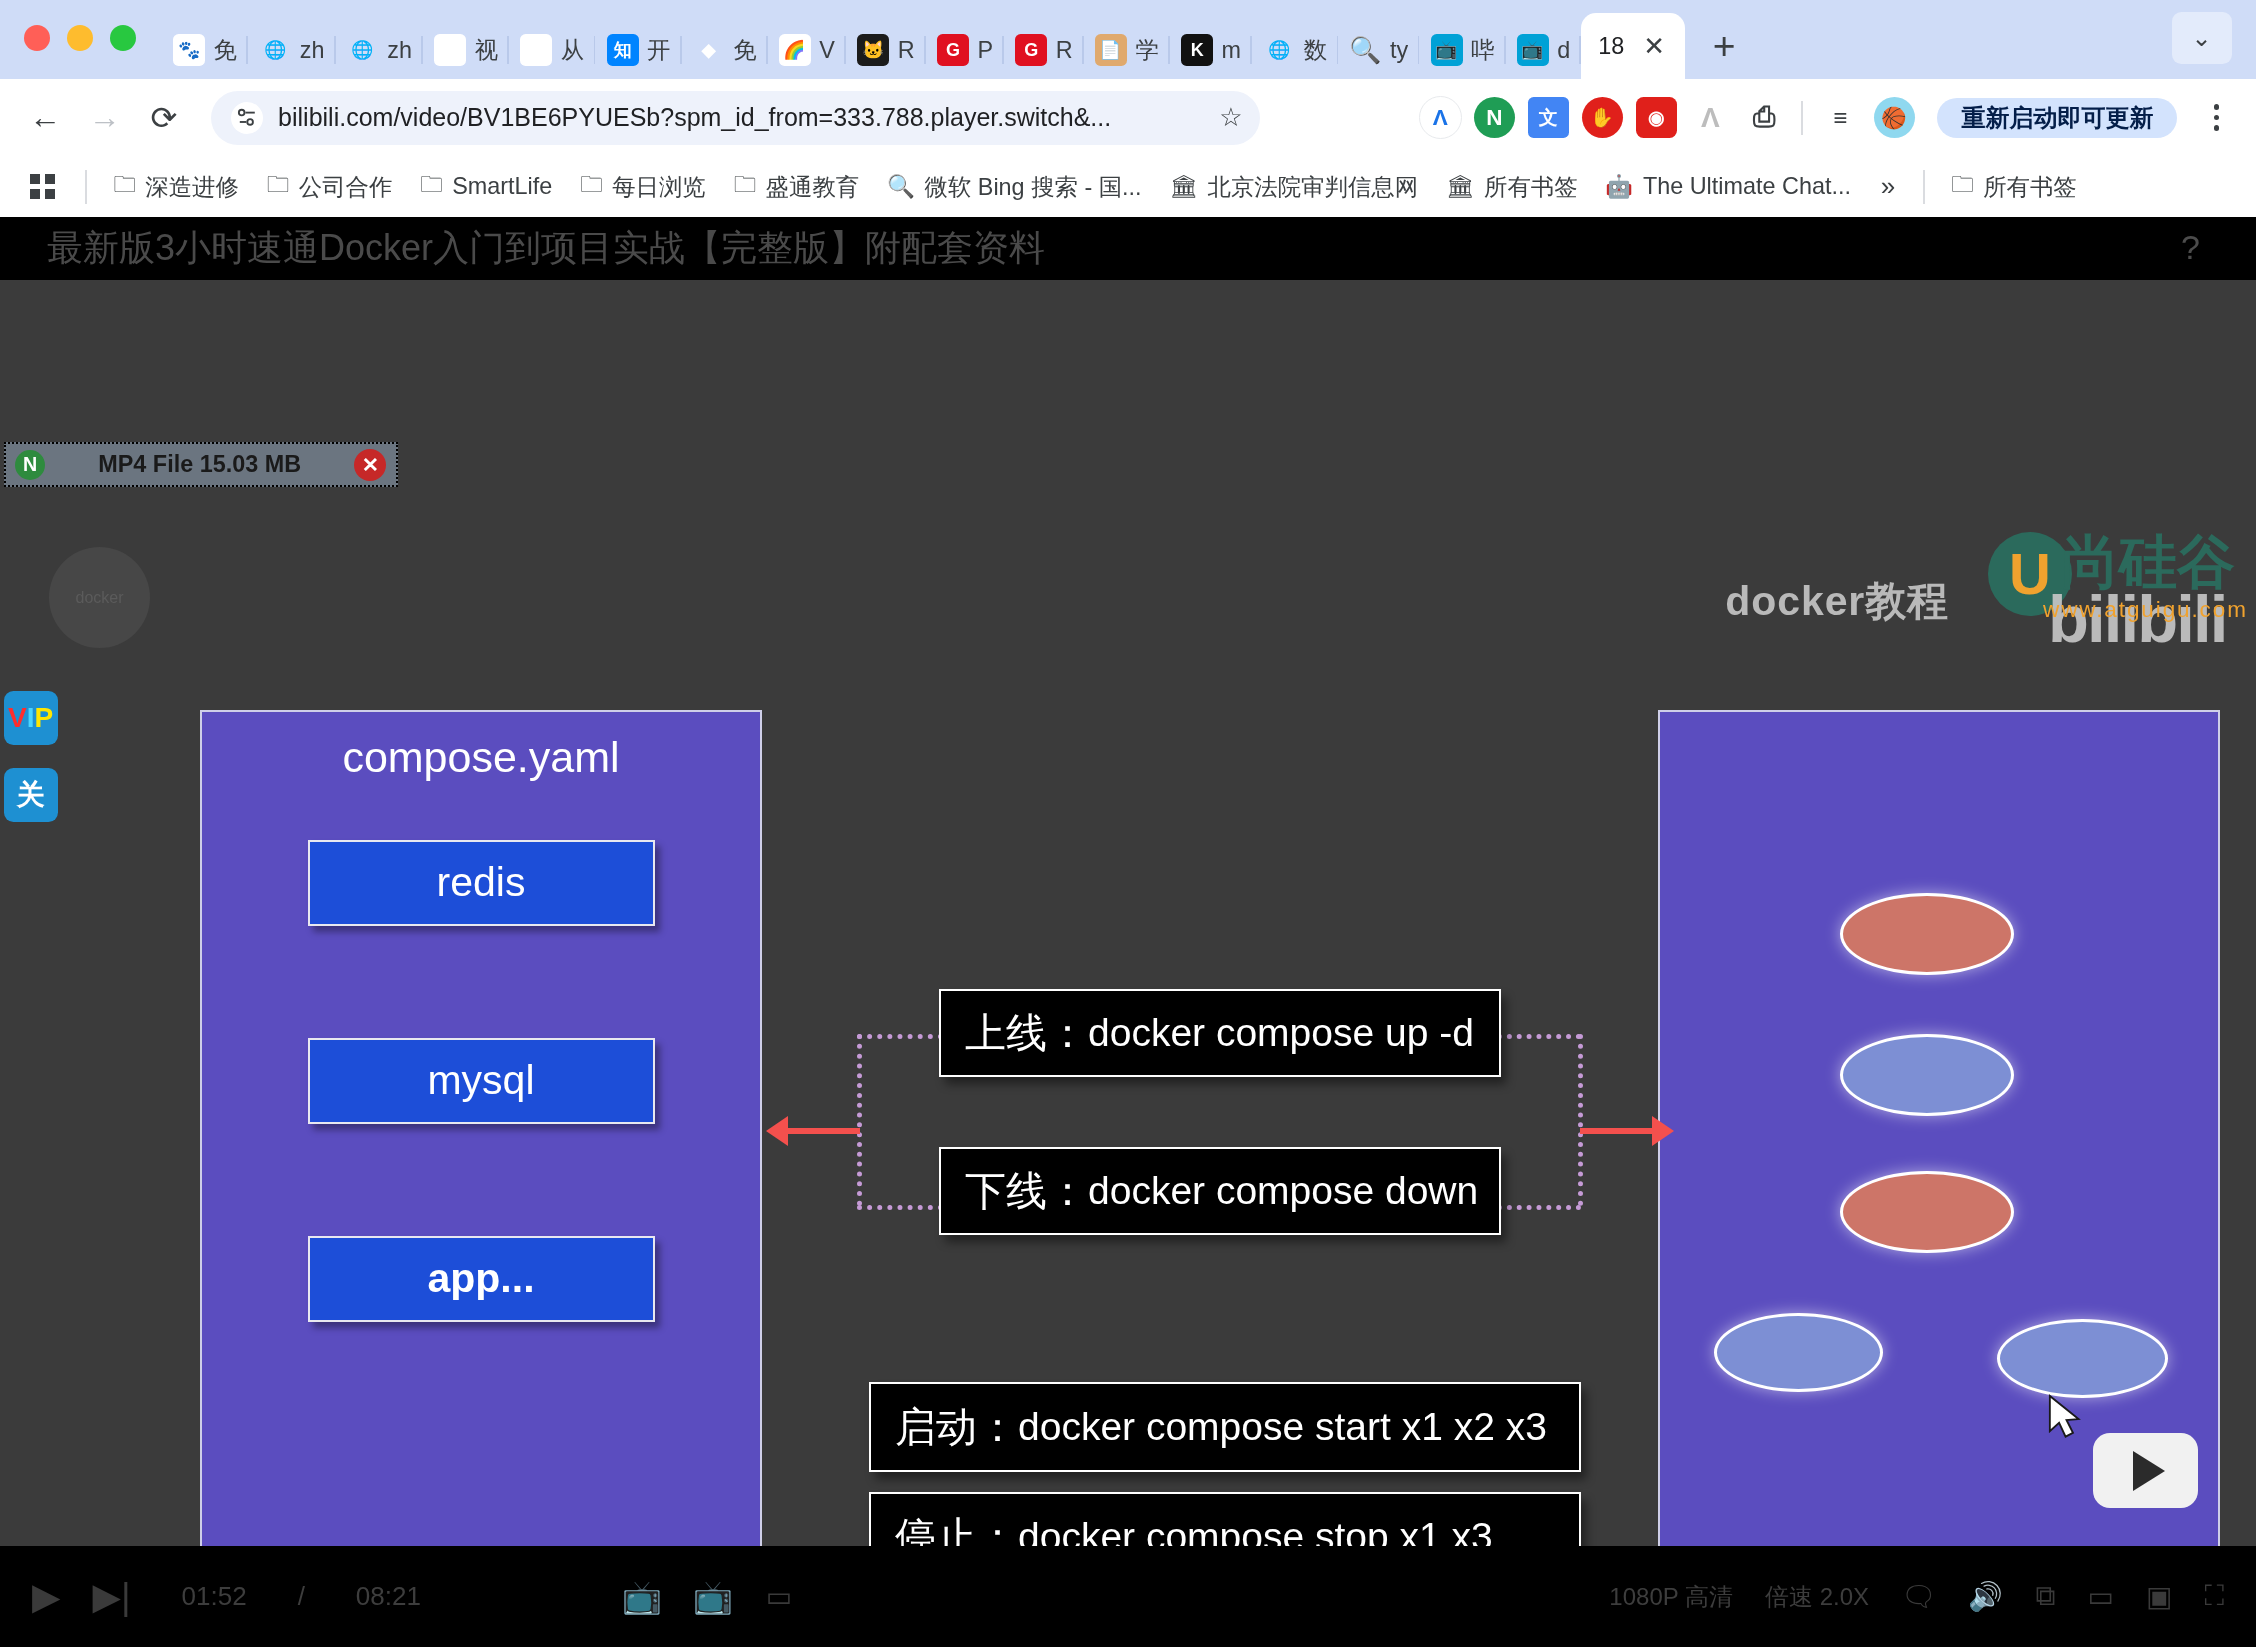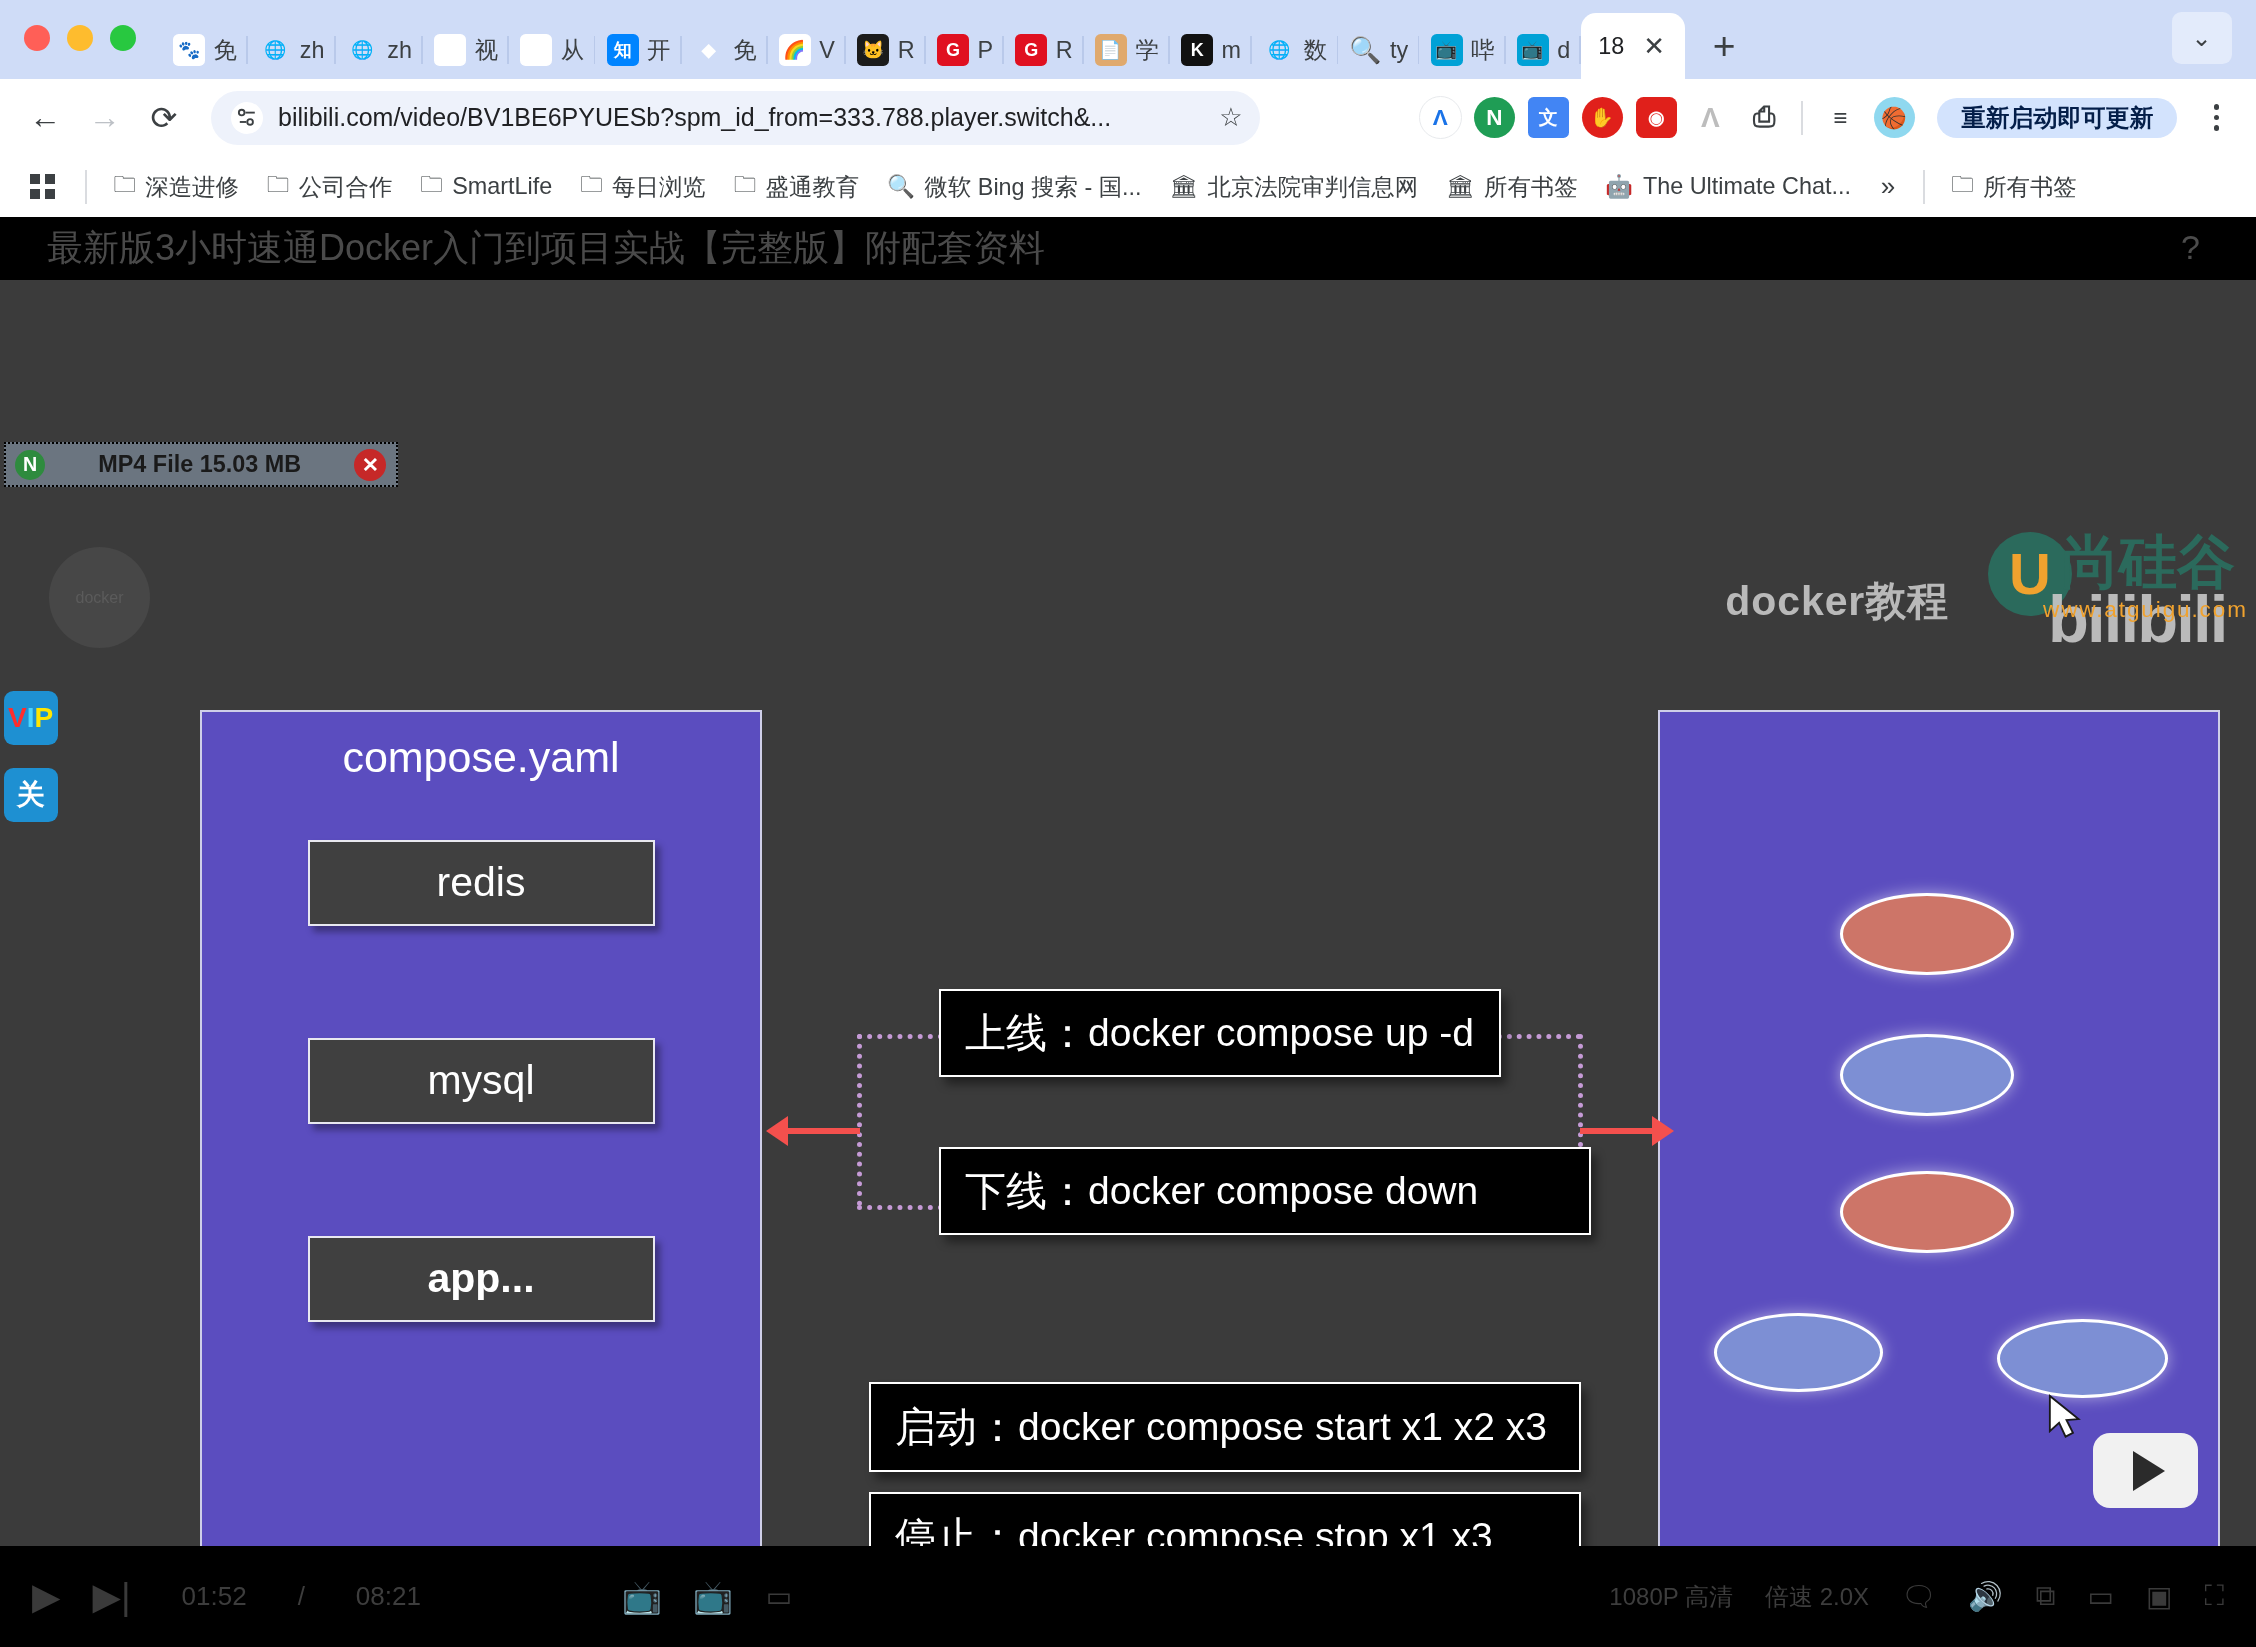--- a/index.html
+++ b/index.html
@@ -131,21 +131,21 @@
       opacity:.9; letter-spacing:-1.9px;}
 
   
   .panel {
     position:absolute; background:#5b4dbf; border:2.8px solid #cfcfe8;
     box-shadow: 0 0 0 0 rgba(0,0,0,0);
   }
   .panel-left { left:200px; top:493px; width:562px; height:843px; }
   .panel-title { text-align:center; color:#fff; font-size:43px; margin-top:20.6px; }
   .svc {
-    margin: 0 auto; width:347px; height:86px; background:#404040; border:2.8px solid #e8e8f0;
+    margin: 0 auto; width:347px; height:86px; background:#1d4ed8; border:2.8px solid #e8e8f0;
     display:flex;align-items:center;justify-content:center; color:#fff; font-size:41px;
     box-shadow: 4.7px 5.6px 6.6px rgba(0,0,0,0.35);
   }
   .svc.s1 { margin-top:58px; }
   .svc.s2 { margin-top:112px; }
   .svc.s3 { margin-top:112px;font-weight:bold; }
 
   .panel-right { left:1658px; top:493px; width:562px; height:843px; }
   .blob {
     position:absolute; border-radius:50%; border:3.7px solid #ffffff;
@@ -158,21 +158,21 @@
   .cmd {
     position:absolute; background:#000; border:2.8px solid #fff;
     display:flex; align-items:center; padding-left:24px; color:#fff;
     box-shadow: 5.6px 7.5px 9.4px rgba(0,0,0,0.45);
     white-space:nowrap;
   }
   .cmd .lbl { font-size:41px; }
   .cmd .txt { font-size:39px; }
 
   .cmd-up   { left:939px; top:772px;  width:562px; height:88px; }
-  .cmd-down { left:939px; top:930px;  width:652px; height:88px; }
+  .cmd-down { left:939px; top:930px;  width:562px; height:88px; }
   .cmd-start{ left:869px;  top:1165px; width:712px; height:90px; }
   .cmd-stop {left:869px;  top:1275px; width:712px; height:90px; }
   .cmd-scale{left:869px;  top:1385px; width:712px; height:90px; }
 
   
   .dot-line { position:absolute; }
   .dots-h { height:0; border-top:5.6px dotted #c59ad6; }
   .dots-v { width:0; border-left:5.6px dotted #c59ad6; }
 
   .arrow-red { position:absolute; height:5.6px; background:#f4504d; }

